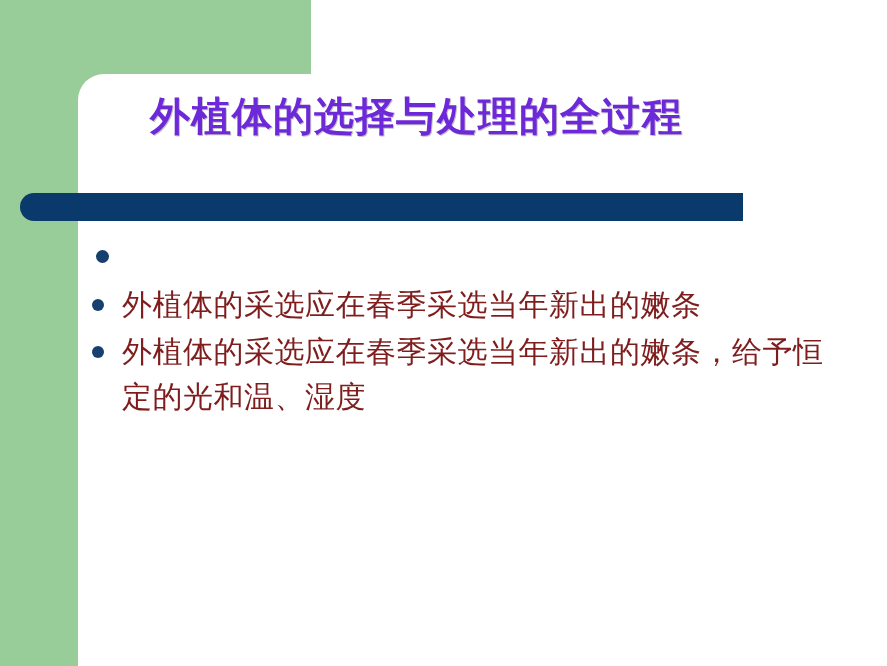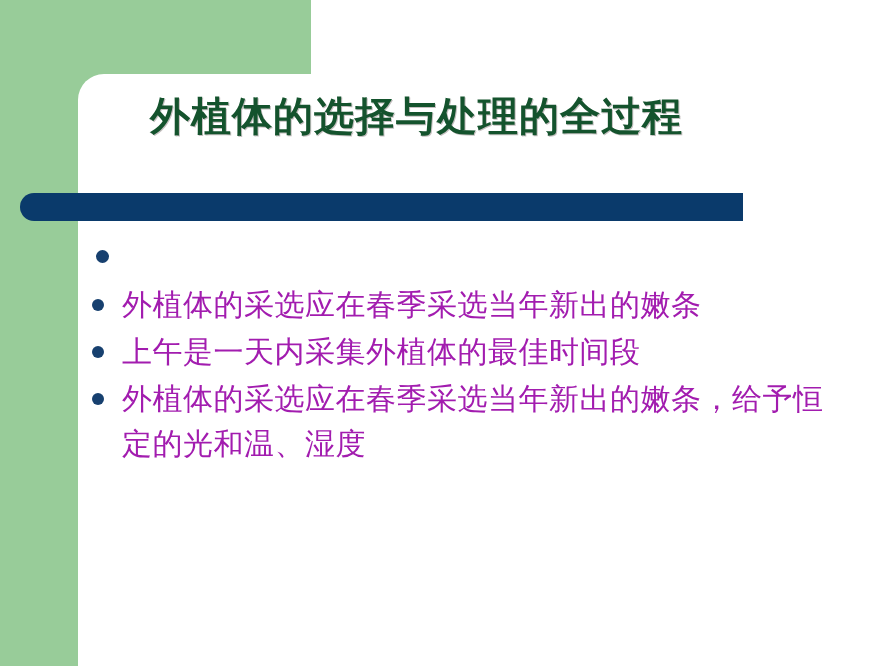--- a/index.html
+++ b/index.html
@@ -54,21 +54,21 @@
   
   .title {
     position: absolute;
     left: 150px;
     top: 88px;
     width: 700px;
     height: 56px;
     line-height: 56px;
     font-size: 40px;
     font-weight: bold;
-    color: #14532d;
+    color: #6d28d9;
     letter-spacing: 1px;
     white-space: nowrap;
     text-shadow: 1px 1px 0 rgba(150,140,140,0.55);
   }
 
   
   .navy-bar {
     position: absolute;
     left: 20px;
     top: 193px;
@@ -111,21 +111,21 @@
   .bullet-row.empty-row .dot {
     left: 8px;
     top: 12px;
     width: 13px;
     height: 13px;
   }
   .bullet-row .btext {
     display: block;
     font-size: 30px;
     line-height: 45px;
-    color: #a21caf;
+    color: #7f1d1d;
     font-family: "DejaVu Serif", "Liberation Serif", serif;
     letter-spacing: 0.5px;
     word-break: break-word;
   }
 </style>
 </head>
 <body>
 
 <div id="slide">
 
@@ -143,24 +143,20 @@
     <div class="bullet-row empty-row">
       <span class="dot"></span>
       <span class="btext"></span>
     </div>
 
     <div class="bullet-row">
       <span class="dot"></span>
       <span class="btext">外植体的采选应在春季采选当年新出的嫩条</span>
     </div>
 
-    <div class="bullet-row">
-      <span class="dot"></span>
-      <span class="btext">上午是一天内采集外植体的最佳时间段</span>
-    </div>
 
 
     <div class="bullet-row">
       <span class="dot"></span>
       <span class="btext">外植体的采选应在春季采选当年新出的嫩条，给予恒定的光和温、湿度</span>
     </div>
 
   </div>
 
 </div>

